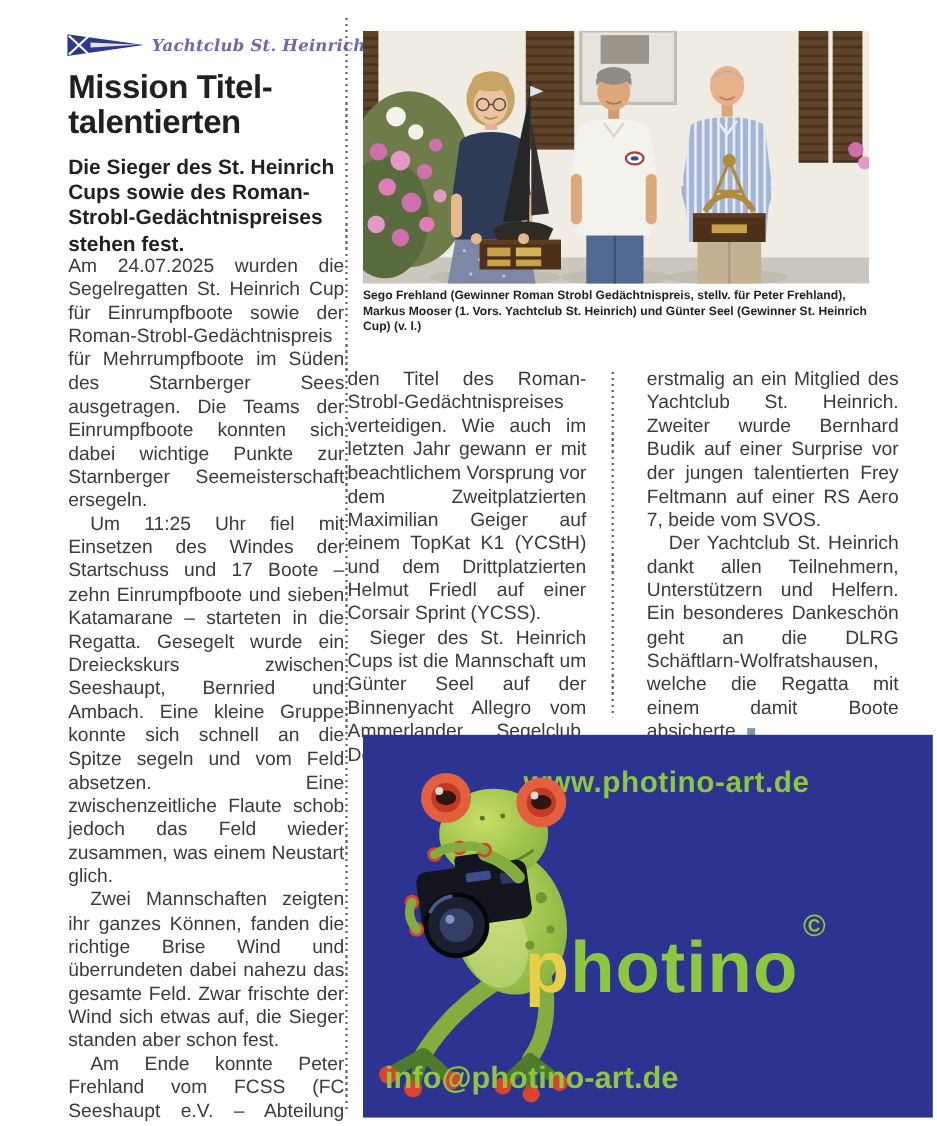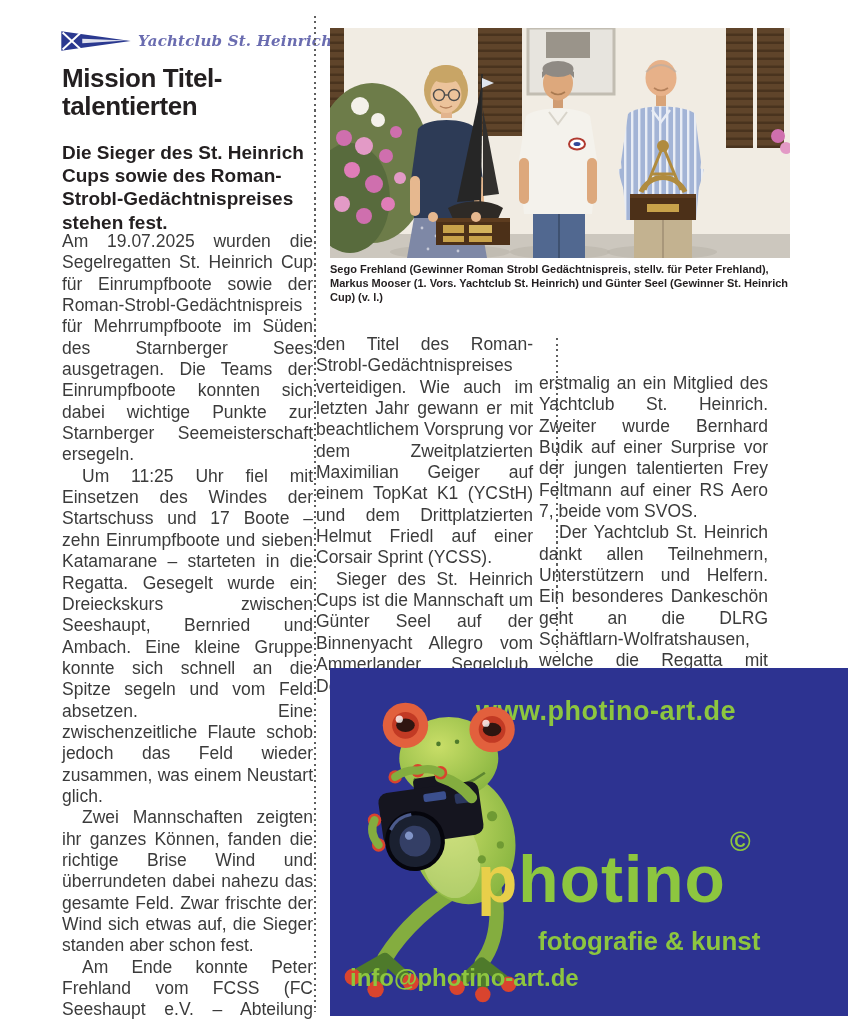--- a/index.html
+++ b/index.html
@@ -11,55 +11,55 @@
   
   .masthead{position:absolute;left:60px;top:20px;width:254px;height:42px;display:flex;align-items:center;gap:6px;}
   .masthead svg{flex:0 0 auto;}
   .club-name{
     font-family:"DejaVu Serif",serif;font-style:italic;font-weight:bold;
     color:#6a6cb0;font-size:15px;white-space:nowrap;letter-spacing:.2px;
   }
   
   .headline{
     position:absolute;left:62px;top:64px;width:256px;
-    font-size:26px;font-weight:bold;color:#231f20;line-height:1.08;letter-spacing:-.4px;
+    font-size:30px;font-weight:bold;color:#231f20;line-height:1.08;letter-spacing:-.4px;
   }
   .standfirst{
     position:absolute;left:62px;top:141px;width:252px;
     font-size:19px;font-weight:bold;color:#231f20;line-height:1.22;
   }
   
   .bodycol{position:absolute;color:#3b3b3b;font-size:17.5px;line-height:1.22;
     text-align:justify;hyphens:auto;-webkit-hyphens:auto;}
   .bodycol p{margin:0;}
   .bodycol p.indent{text-indent:20px;}
   .col-left{left:62px;top:231px;width:251px;}
   .col-mid{left:316px;top:334px;width:217px;}
-  .col-right{left:539px;top:334px;width:229px;margin-top:39px;}
+  .col-right{left:588px;top:334px;width:229px;}
   
   .vrule{position:absolute;width:2px;
     background:repeating-linear-gradient(to bottom,#5f5f5f 0 2px,transparent 2px 5.5px);}
   .vrule.left{left:314px;top:16px;height:996px;}
   .vrule.mid{left:556px;top:338px;height:314px;}
   
   .photo{position:absolute;left:330px;top:28px;width:460px;height:230px;overflow:hidden;}
   .caption{
     position:absolute;left:330px;top:263px;width:476px;
     font-size:11px;font-weight:bold;color:#231f20;line-height:1.26;
   }
   .end-mark{color:#7f99ab;font-size:15px;letter-spacing:0;}
   
   .ad{position:absolute;left:330px;top:668px;width:518px;height:348px;background:#2d3391;overflow:hidden;}
   .ad .frog{position:absolute;left:-4px;top:14px;}
   .ad-url{position:absolute;left:146px;top:28px;font-size:27px;font-weight:bold;color:#8dc63f;letter-spacing:.5px;}
   .ad-brand{position:absolute;left:147px;top:178px;font-size:66px;font-weight:bold;color:#8dc63f;line-height:1;letter-spacing:1px;}
   .ad-brand::first-letter{color:#e8cf4a;}
   .ad-brand sup{font-size:28px;position:relative;top:-28px;left:4px;}
   .ad-tagline{position:absolute;left:208px;top:258px;font-size:26px;font-weight:bold;color:#8dc63f;}
-  .ad-email{position:absolute;left:20px;top:296px;font-size:24px;font-weight:bold;color:#8dc63f;}
+  .ad-email{position:absolute;left:20px;top:296px;font-size:28px;font-weight:bold;color:#8dc63f;}
 </style>
 </head>
 <body>
 
 <div class="page">
 
   <div class="masthead">
     <svg width="72" height="34" viewBox="0 0 110 34">
       <polygon points="2,2 108,17 2,32" fill="#2b3990"></polygon>
       <line x1="4" y1="4" x2="32" y2="30" stroke="#ffffff" stroke-width="3"></line>
@@ -69,21 +69,21 @@
     <span class="club-name">Yachtclub St. Heinrich e.V.</span>
   </div>
 
   <div class="headline">
     <div>Mission Titel-</div>
     <div>talentierten</div>
   </div>
   <div class="standfirst">Die Sieger des St. Heinrich Cups sowie des Roman-Strobl-Gedächtnispreises stehen fest.</div>
 
   <div class="bodycol col-left">
-    <p>Am 19.07.2025 wurden die Segelregatten St. Heinrich Cup für Einrumpfboote sowie der Roman-Strobl-Gedächtnispreis für Mehrrumpfboote im Süden des Starnberger Sees ausgetragen. Die Teams der Einrumpfboote konnten sich dabei wichtige Punkte zur Starnberger Seemeisterschaft ersegeln.</p>
+    <p>Am 24.07.2025 wurden die Segelregatten St. Heinrich Cup für Einrumpfboote sowie der Roman-Strobl-Gedächtnispreis für Mehrrumpfboote im Süden des Starnberger Sees ausgetragen. Die Teams der Einrumpfboote konnten sich dabei wichtige Punkte zur Starnberger Seemeisterschaft ersegeln.</p>
     <p class="indent">Um 11:25 Uhr fiel mit Einsetzen des Windes der Startschuss und 17 Boote – zehn Einrumpfboote und sieben Katamarane – starteten in die Regatta. Gesegelt wurde ein Dreieckskurs zwischen Seeshaupt, Bernried und Ambach. Eine kleine Gruppe konnte sich schnell an die Spitze segeln und vom Feld absetzen. Eine zwischenzeitliche Flaute schob jedoch das Feld wieder zusammen, was einem Neustart glich.</p>
     <p class="indent">Zwei Mannschaften zeigten ihr ganzes Können, fanden die richtige Brise Wind und überrundeten dabei nahezu das gesamte Feld. Zwar frischte der Wind sich etwas auf, die Sieger standen aber schon fest.</p>
     <p class="indent">Am Ende konnte Peter Frehland vom FCSS (FC Seeshaupt e.V. – Abteilung Segeln) auf einem Tornado Katamaran</p>
   </div>
 
   <div class="vrule left"></div>
   <div class="vrule mid"></div>
 
   <div class="photo">
     <svg width="460" height="230" viewBox="0 0 460 230">
@@ -221,21 +221,21 @@
   </div>
   <div class="caption">Sego Frehland (Gewinner Roman Strobl Gedächtnispreis, stellv. für Peter Frehland), Markus Mooser (1. Vors. Yachtclub St. Heinrich) und Günter Seel (Gewinner St. Heinrich Cup) (v. l.)</div>
 
   <div class="bodycol col-mid">
     <p>den Titel des Roman-Strobl-Gedächtnispreises verteidigen. Wie auch im letzten Jahr gewann er mit beachtlichem Vorsprung vor dem Zweitplatzierten Maximilian Geiger auf einem TopKat K1 (YCStH) und dem Drittplatzierten Helmut Friedl auf einer Corsair Sprint (YCSS).</p>
     <p class="indent">Sieger des St. Heinrich Cups ist die Mannschaft um Günter Seel auf der Binnenyacht Allegro vom Ammerlander Segelclub. Der Pokal ging damit</p>
   </div>
 
   <div class="bodycol col-right">
     <p>erstmalig an ein Mitglied des Yachtclub St. Heinrich. Zweiter wurde Bernhard Budik auf einer Surprise vor der jungen talentierten Frey Feltmann auf einer RS Aero 7, beide vom SVOS.</p>
-    <p class="indent"><span>Der Yachtclub St. Heinrich dankt allen Teilnehmern, Unterstützern und Helfern. Ein besonderes Dankeschön geht an die DLRG Schäftlarn-Wolfratshausen, welche die Regatta mit einem ihrer Boote absicherte. </span><span class="end-mark">■</span></p>
+    <p class="indent"><span>Der Yachtclub St. Heinrich dankt allen Teilnehmern, Unterstützern und Helfern. Ein besonderes Dankeschön geht an die DLRG Schäftlarn-Wolfratshausen, welche die Regatta mit einem damit Boote absicherte. </span><span class="end-mark">■</span></p>
   </div>
 
   <div class="ad">
     <div class="ad-url">www.photino-art.de</div>
 
     <svg class="frog" width="260" height="330" viewBox="0 0 250 320">
       <defs>
         <radialGradient id="frogG" cx="40%" cy="35%" r="80%">
           <stop offset="0%" stop-color="#c9de68"></stop>
             <stop offset="100%" stop-color="#7faf3a"></stop>
@@ -290,17 +290,16 @@
       <path d="M140,112 C132,102 122,96 110,92" stroke="#84ad3f" stroke-width="11" fill="none" stroke-linecap="round"></path>
       <circle cx="66" cy="92" r="6.5" fill="#d9442e"></circle>
         <circle cx="88" cy="86" r="6.5" fill="#d9442e"></circle>
         <circle cx="110" cy="88" r="6.5" fill="#d9442e"></circle>
       <path d="M66,92 Q78,84 88,86 M88,86 Q100,82 110,88" stroke="#84ad3f" stroke-width="8" fill="none" stroke-linecap="round"></path>
       <circle cx="46" cy="134" r="6.5" fill="#d9442e"></circle>
         <circle cx="50" cy="158" r="6.5" fill="#d9442e"></circle>
       <path d="M46,134 Q40,146 50,158" stroke="#84ad3f" stroke-width="8" fill="none" stroke-linecap="round"></path>
     </svg>
     <div class="ad-brand"><span>photino</span><sup>©</sup></div>
-    <div class="ad-tagline">fotografie &amp; kunst</div>
     <div class="ad-email">info@photino-art.de</div>
   </div>
 
 </div>
 
 </body></html>

